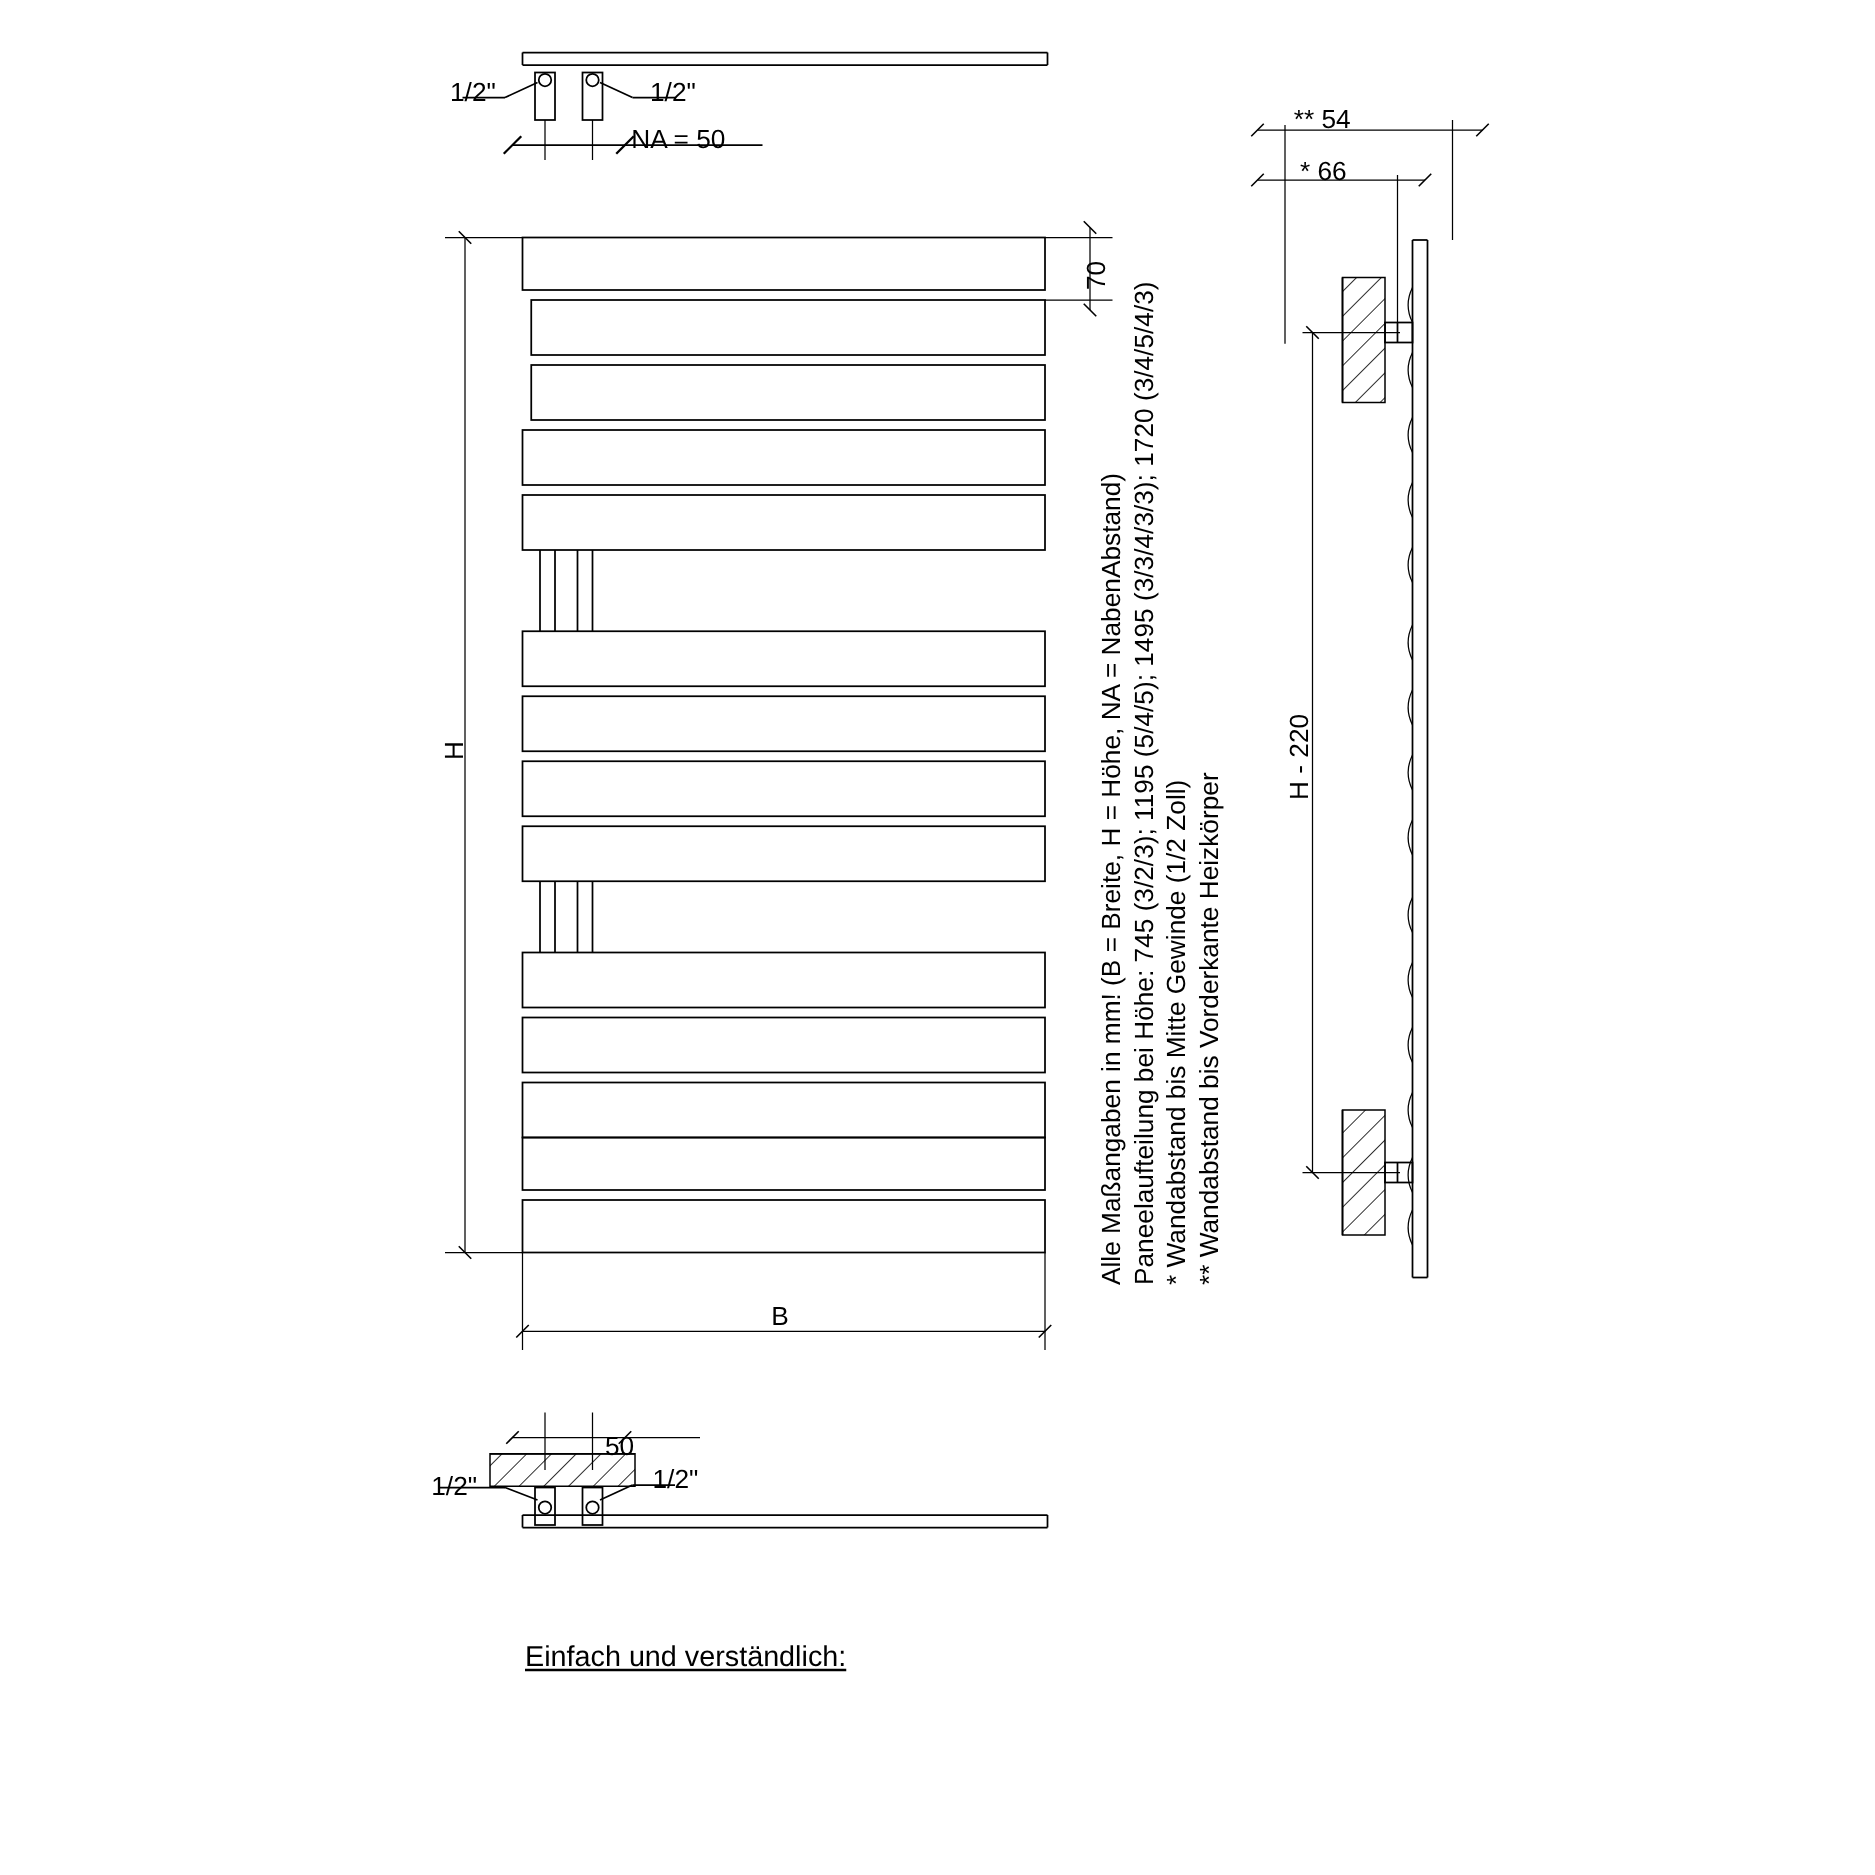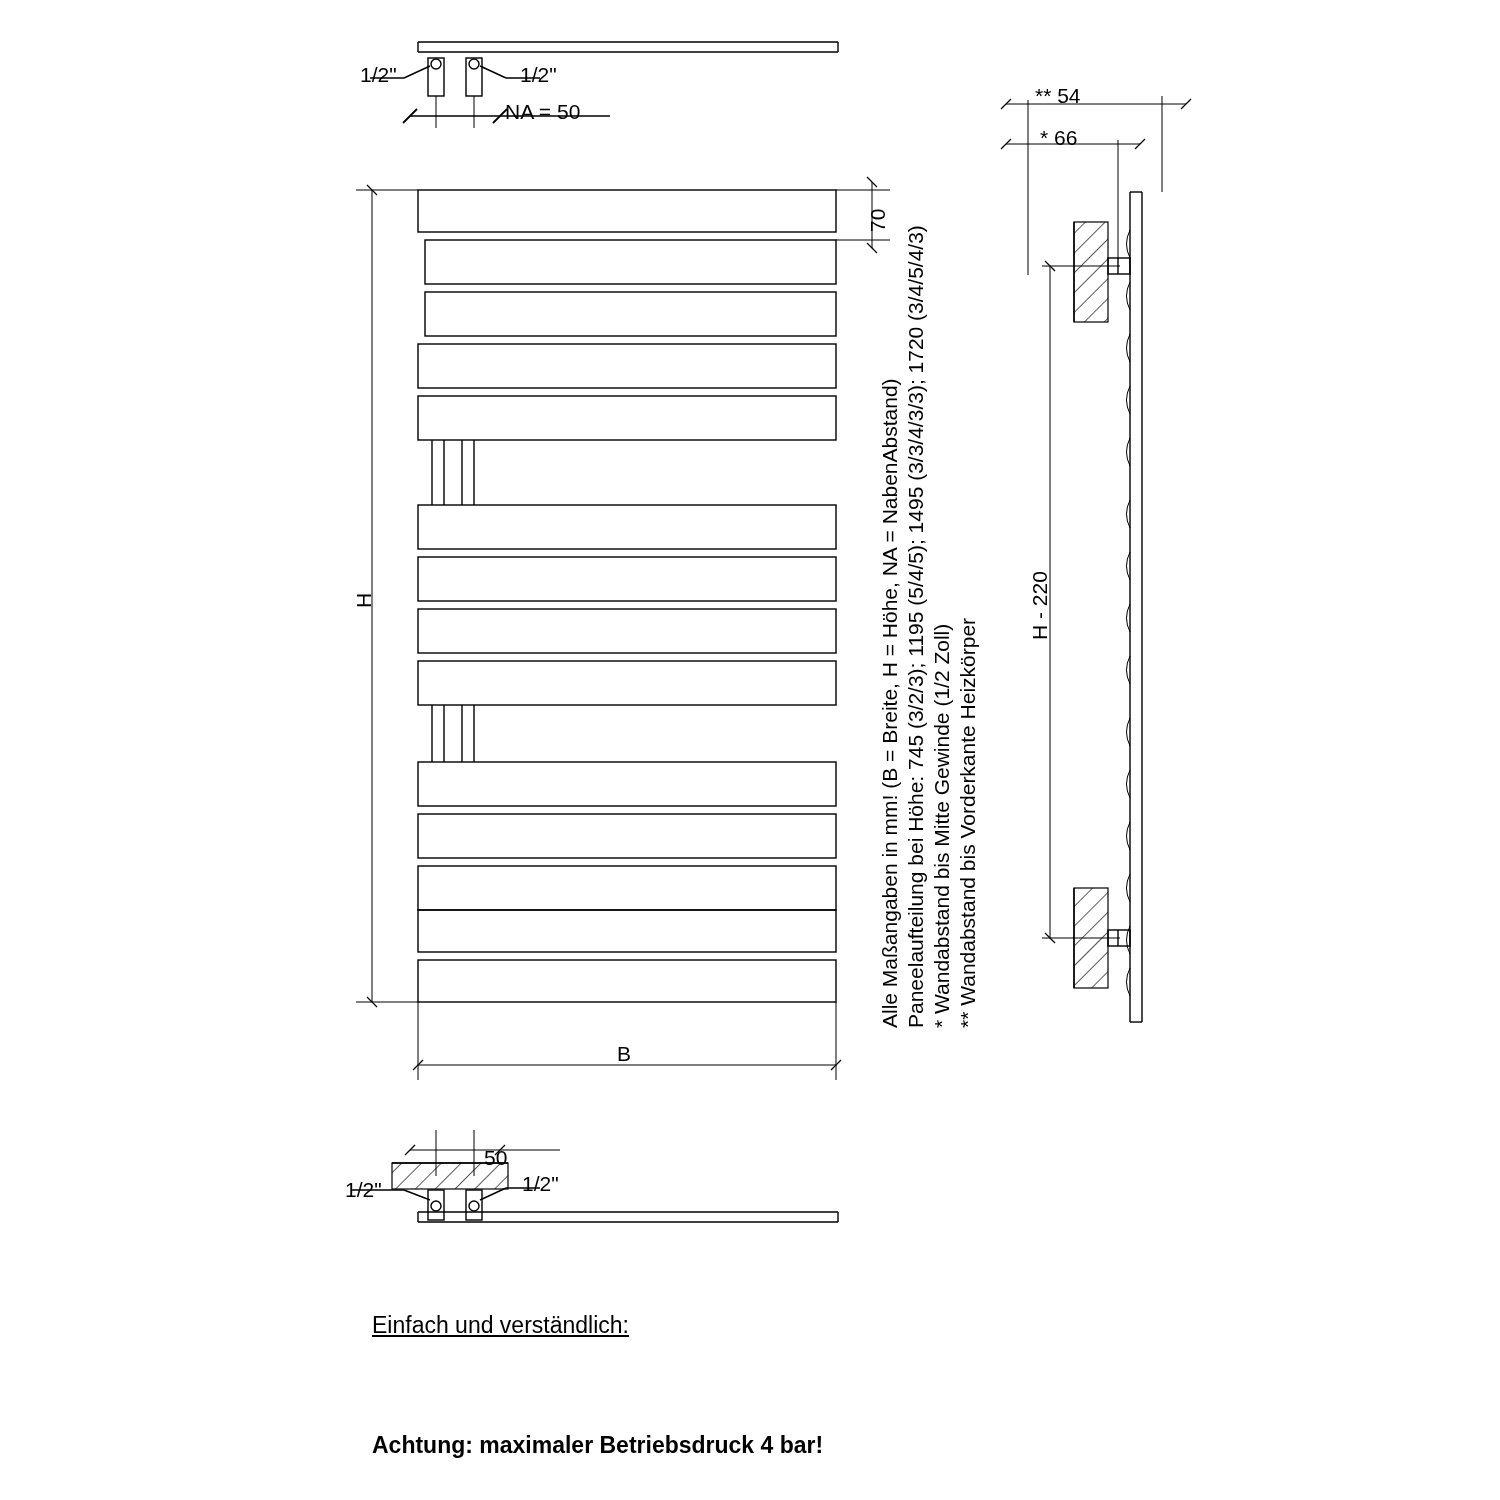--- a/index.html
+++ b/index.html
@@ -33,21 +33,21 @@
     font-size: 21px;
     color: #000;
     white-space: nowrap;
     line-height: 1.1;
   }
   .vert {
     transform-origin: left top;
     transform: rotate(-90deg);
   }
   .bold { font-weight: bold; }
-  .underline { text-decoration: underline; }
+  .underline { text-decoration: underline; margin-left: 48px; }
   .foot {
     position: absolute;
     font-size: 23px;
     font-family: "Liberation Sans", sans-serif;
     white-space: nowrap;
   }
 </style>
 </head>
 <body>
 
@@ -219,15 +219,14 @@
   <div class="lbl vert" style="left:878px; top:1028px;">Alle Maßangaben in mm! (B = Breite, H = Höhe, NA = NabenAbstand)</div>
   <div class="lbl vert" style="left:904px; top:1028px;">Paneelaufteilung bei Höhe: 745 (3/2/3); 1195 (5/4/5); 1495 (3/3/4/3/3); 1720 (3/4/5/4/3)</div>
   <div class="lbl vert" style="left:930px; top:1028px;">*  Wandabstand bis Mitte Gewinde (1/2 Zoll)</div>
   <div class="lbl vert" style="left:956px; top:1028px;">**  Wandabstand bis Vorderkante Heizkörper</div>
 
   <div class="lbl" style="left:484px; top:1146px;">50</div>
   <div class="lbl" style="left:345px; top:1178px;">1/2"</div>
   <div class="lbl" style="left:522px; top:1172px;">1/2"</div>
 
   <div class="foot underline" style="left:372px; top:1312px;">Einfach und verständlich:</div>
-  <div class="foot bold" style="left:372px; top:1432px;">Achtung: maximaler Betriebsdruck 4 bar!</div>
 
 </div>
 
 </body></html>

